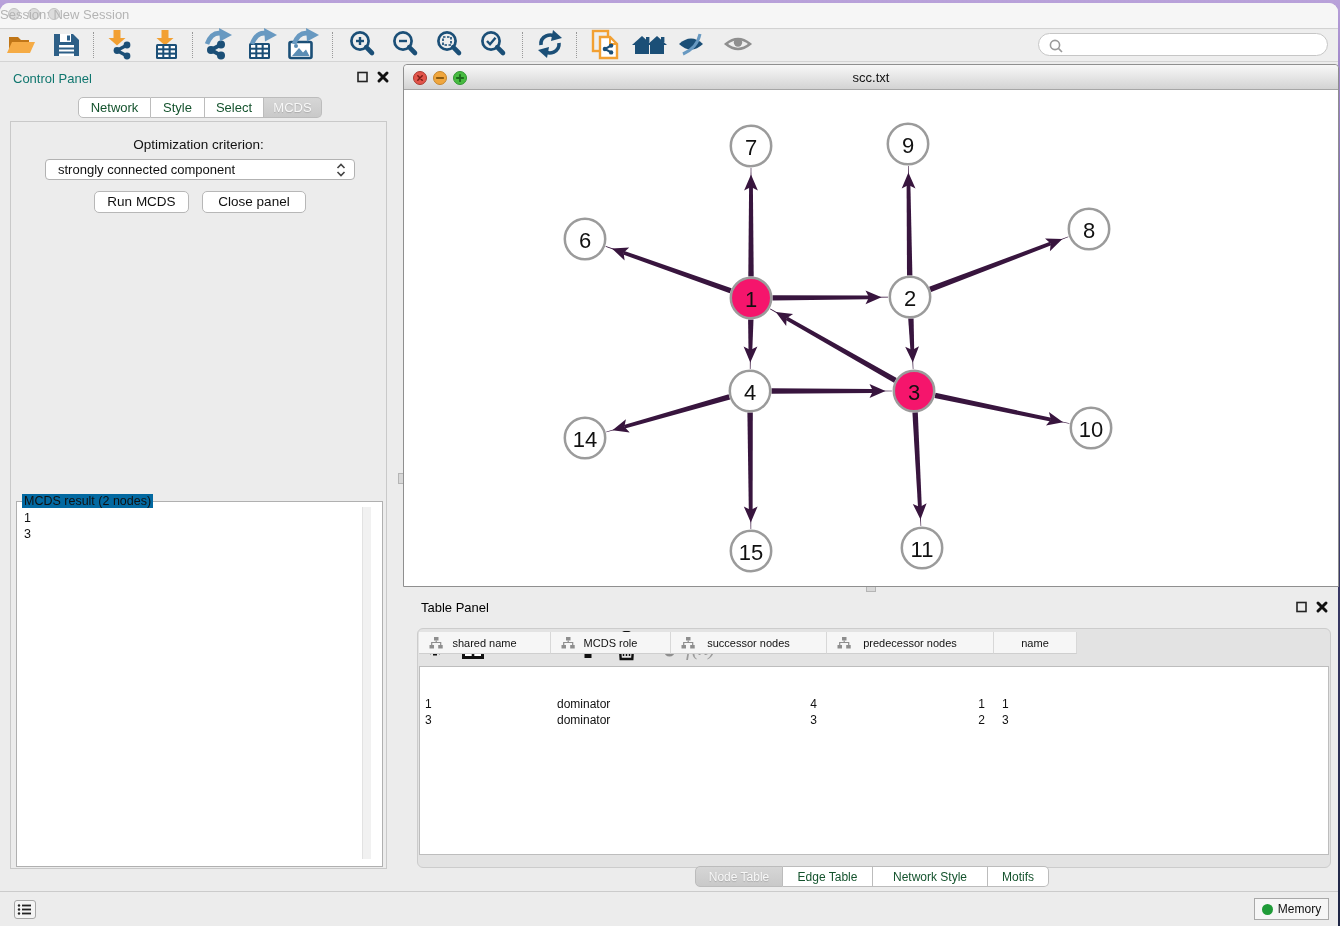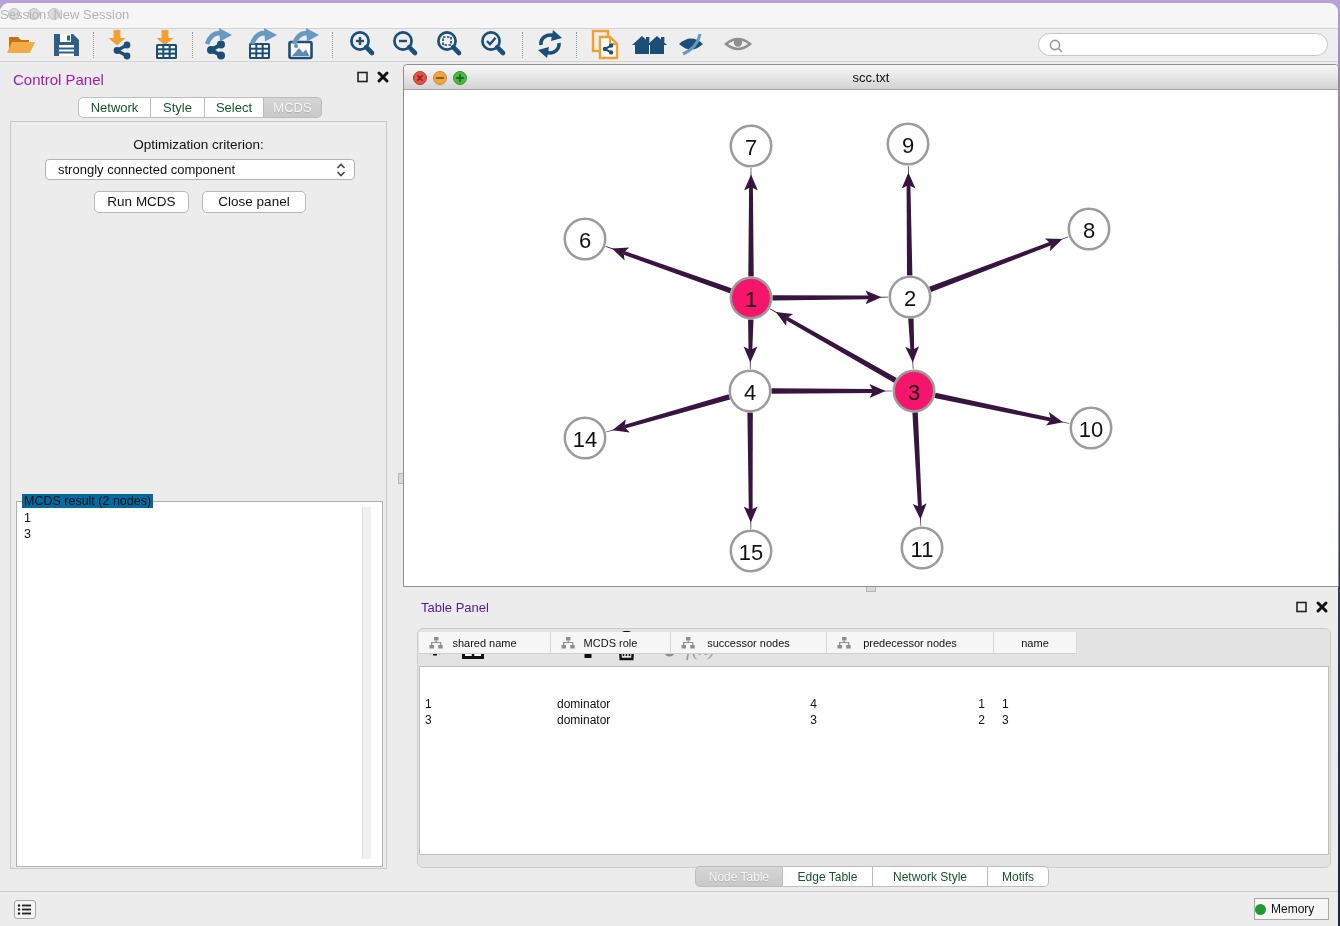--- a/index.html
+++ b/index.html
@@ -5,38 +5,38 @@
 html,body{width:1340px;height:926px;overflow:hidden}
 body{font-family:"Liberation Sans",sans-serif;background:linear-gradient(180deg,#b9a2da 0%,#a48bcc 6%,#6d5f9e 30%,#3b3a68 60%,#1e2544 100%);position:relative}
 .abs{position:absolute}
 .win{position:absolute;left:0;top:3px;width:1338px;height:923px;background:#ececec;border-radius:9px 9px 0 0}
 .titlebar{position:absolute;left:0;top:3px;width:1338px;height:26px;background:#f6f6f6;border-bottom:1px solid #d2d2d2;border-radius:9px 9px 0 0}
 .tl{position:absolute;width:12px;height:12px;border-radius:50%;background:#dcdcdc;border:1px solid #c2c2c2;top:8px}
 .title{position:absolute;top:7px;left:0;width:1138px;text-align:left;font-size:13px;color:#b4b4b4}
 .toolbar{position:absolute;left:0;top:30px;width:1338px;height:32px;background:#eeeeee;border-bottom:1px solid #d4d4d4}
 .tsep{position:absolute;top:32px;height:26px;width:0;border-left:1px dotted #999}
 .searchbox{position:absolute;left:1038px;top:33px;width:290px;height:23px;background:#fff;border:1px solid #c6c6c6;border-radius:12px}
-.cp-head{position:absolute;left:13px;top:71px;font-size:15px;color:#a21caf}
+.cp-head{position:absolute;left:13px;top:71px;font-size:13px;color:#0f766e}
 .tabs{position:absolute;top:97px;display:flex;height:21px;font-size:13px}
 .tab{background:#fff;border:1px solid #bcbcbc;border-left:none;display:flex;align-items:center;justify-content:center;color:#14532d}
 .tab.first{border-left:1px solid #bcbcbc;border-radius:5px 0 0 5px}
 .tab.last{border-radius:0 5px 5px 0}
 .tab.sel{background:linear-gradient(#d6d6d6,#c9c9c9);color:#f8f8f8;text-shadow:0 1px 1px #aaa}
 .cp-body{position:absolute;left:10px;top:121px;width:377px;height:748px;background:#ececec;border:1px solid #c9c9c9}
 .optlabel{position:absolute;left:0;top:137px;width:397px;text-align:center;font-size:13.5px;color:#111}
 .combo{position:absolute;left:45px;top:159px;width:310px;height:21px;background:#fff;border:1px solid #b2b2b2;border-radius:4px;font-size:13px;color:#111;line-height:19px;padding-left:12px}
 .btn{position:absolute;height:22px;background:#fff;border:1px solid #b7b7b7;border-radius:5px;font-size:13.5px;color:#111;text-align:center;line-height:20px}
 .fieldset{position:absolute;left:16px;top:501px;width:367px;height:366px;border:1px solid #b0b0b0;background:#fff}
 .fs-label{position:absolute;left:22px;top:494px;background:#0369a1;padding:0 2px;font-size:12.5px;color:#111}
 .fs-scroll{position:absolute;left:362px;top:507px;width:9px;height:352px;background:#f1f1f1;border-left:1px solid #e2e2e2}
 .fs-text{position:absolute;left:24px;top:510px;font-size:12.5px;color:#111;line-height:16px}
 .netwin{position:absolute;left:403px;top:64px;width:936px;height:523px;border:1px solid #8f8f8f;border-radius:4px 4px 0 0;background:#fff}
 .nw-title{position:absolute;left:0;top:0;width:934px;height:25px;background:linear-gradient(#f8f8f8,#d3d3d3);border-bottom:1px solid #a6a6a6;border-radius:4px 4px 0 0}
 .nw-txt{position:absolute;left:0;top:5px;width:934px;text-align:center;font-size:13px;color:#111}
-.tp-head{position:absolute;left:421px;top:600px;font-size:13px;color:#4c1d95}
+.tp-head{position:absolute;left:421px;top:600px;font-size:13px;color:#000000}
 .tp-box{position:absolute;left:417px;top:628px;width:914px;height:240px;background:#e3e3e3;border:1px solid #cccccc;border-radius:6px}
 .tp-table{position:absolute;left:419px;top:666px;width:910px;height:189px;background:#fff;border:1px solid #bdbdbd}
 .th{position:absolute;top:632px;height:22px;background:#f6f6f6;font-size:11px;color:#111;display:flex;align-items:center;justify-content:center;border-right:1px solid #d8d8d8;border-bottom:1px solid #cfcfcf}
 .td{position:absolute;font-size:12px;color:#111;height:16px;line-height:16px}
 .btabs{position:absolute;top:866px;display:flex;height:21px;font-size:12px}
 .statusline{position:absolute;left:0;top:891px;width:1338px;border-top:1px solid #cbcbcb}
 .membtn{position:absolute;left:1254px;top:898px;width:75px;height:22px;background:#f6f6f6;border:1px solid #a9a9a9;font-size:12px;color:#111}
 .listbtn{position:absolute;left:14px;top:900px;width:22px;height:19px;background:#f4f4f4;border:1px solid #a6a6a6;border-radius:3px}
 </style></head><body>
 <div class="win"></div>
@@ -330,13 +330,13 @@
   </div>
 <div class="statusline"></div>
 <div class="listbtn"><svg width="20" height="17" viewBox="0 0 20 17">
       <circle cx="4" cy="4.5" r="1.2" fill="#222"></circle>
       <rect x="7" y="3.6" width="9" height="1.8" fill="#222"></rect>
       <circle cx="4" cy="8.5" r="1.2" fill="#222"></circle>
       <rect x="7" y="7.6" width="9" height="1.8" fill="#222"></rect>
       <circle cx="4" cy="12.5" r="1.2" fill="#222"></circle>
       <rect x="7" y="11.6" width="9" height="1.8" fill="#222"></rect>
     </svg></div>
-<div class="membtn" style="display:flex;align-items:center;gap:5px"><span style="width:11px;height:11px;border-radius:50%;background:#1f9b38;display:inline-block"></span>Memory</div>
+<div class="membtn" style="display:flex;align-items:center;justify-content:center;gap:5px"><span style="width:11px;height:11px;border-radius:50%;background:#1f9b38;display:inline-block"></span>Memory</div>
 
 </body></html>

